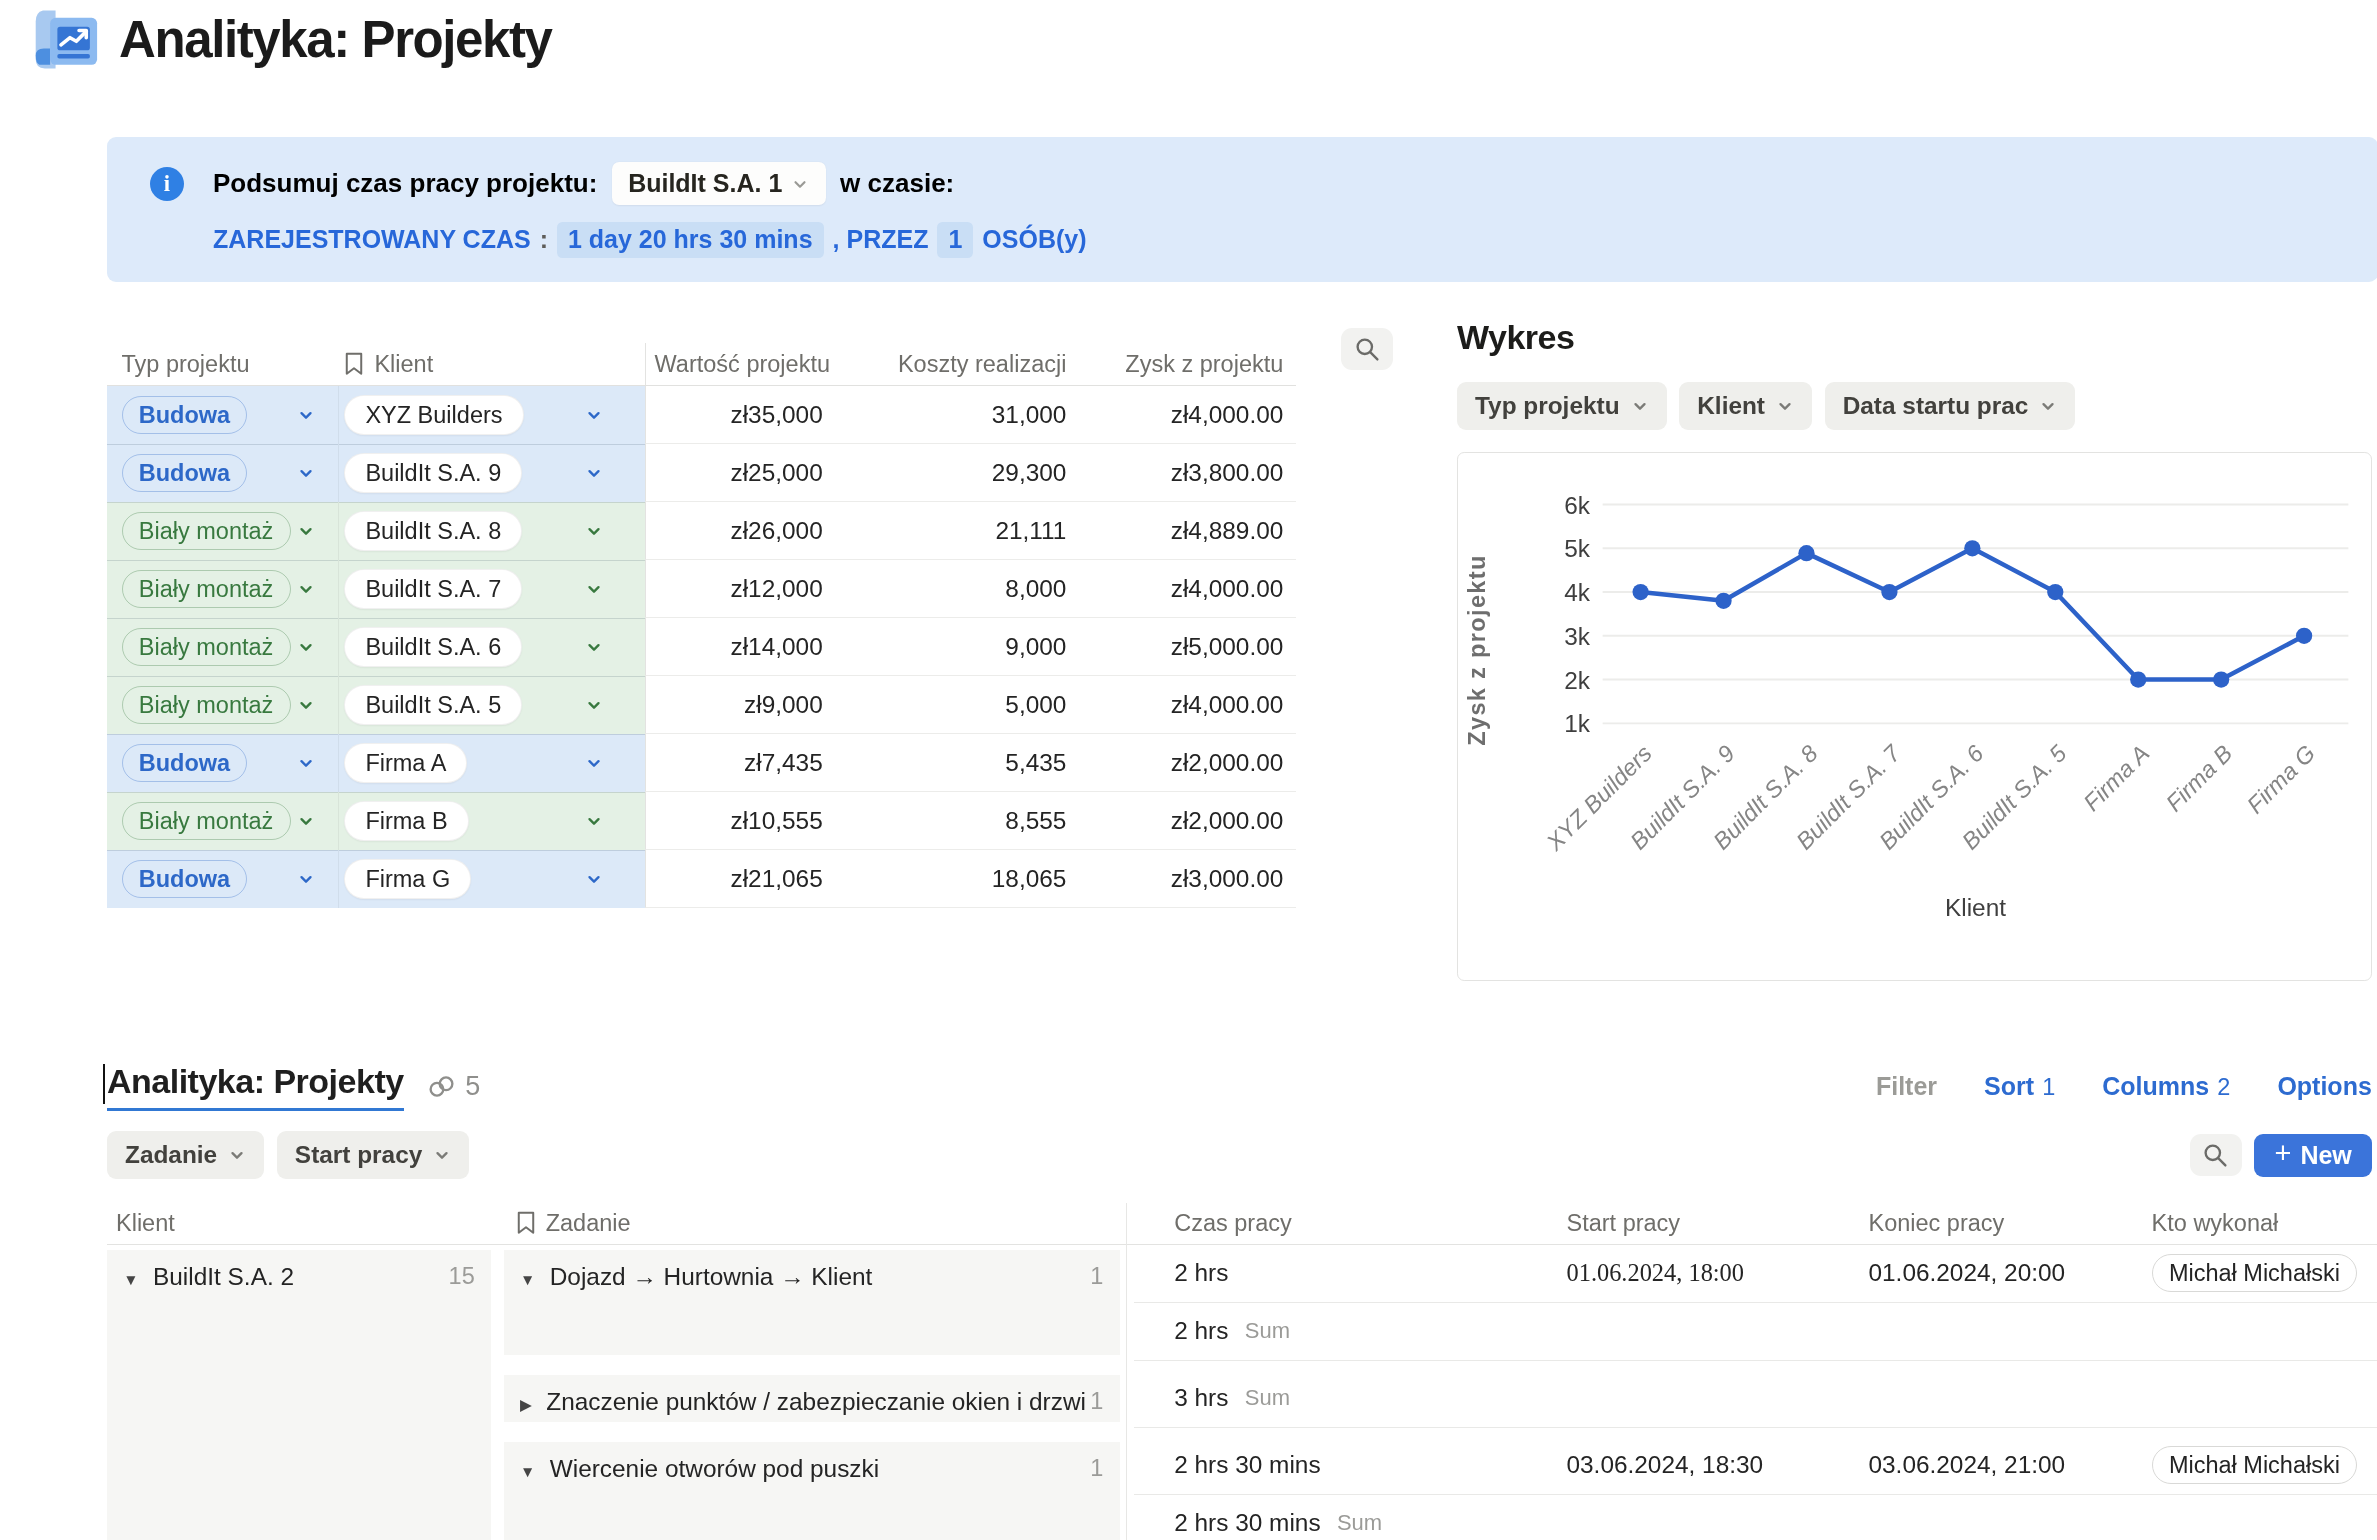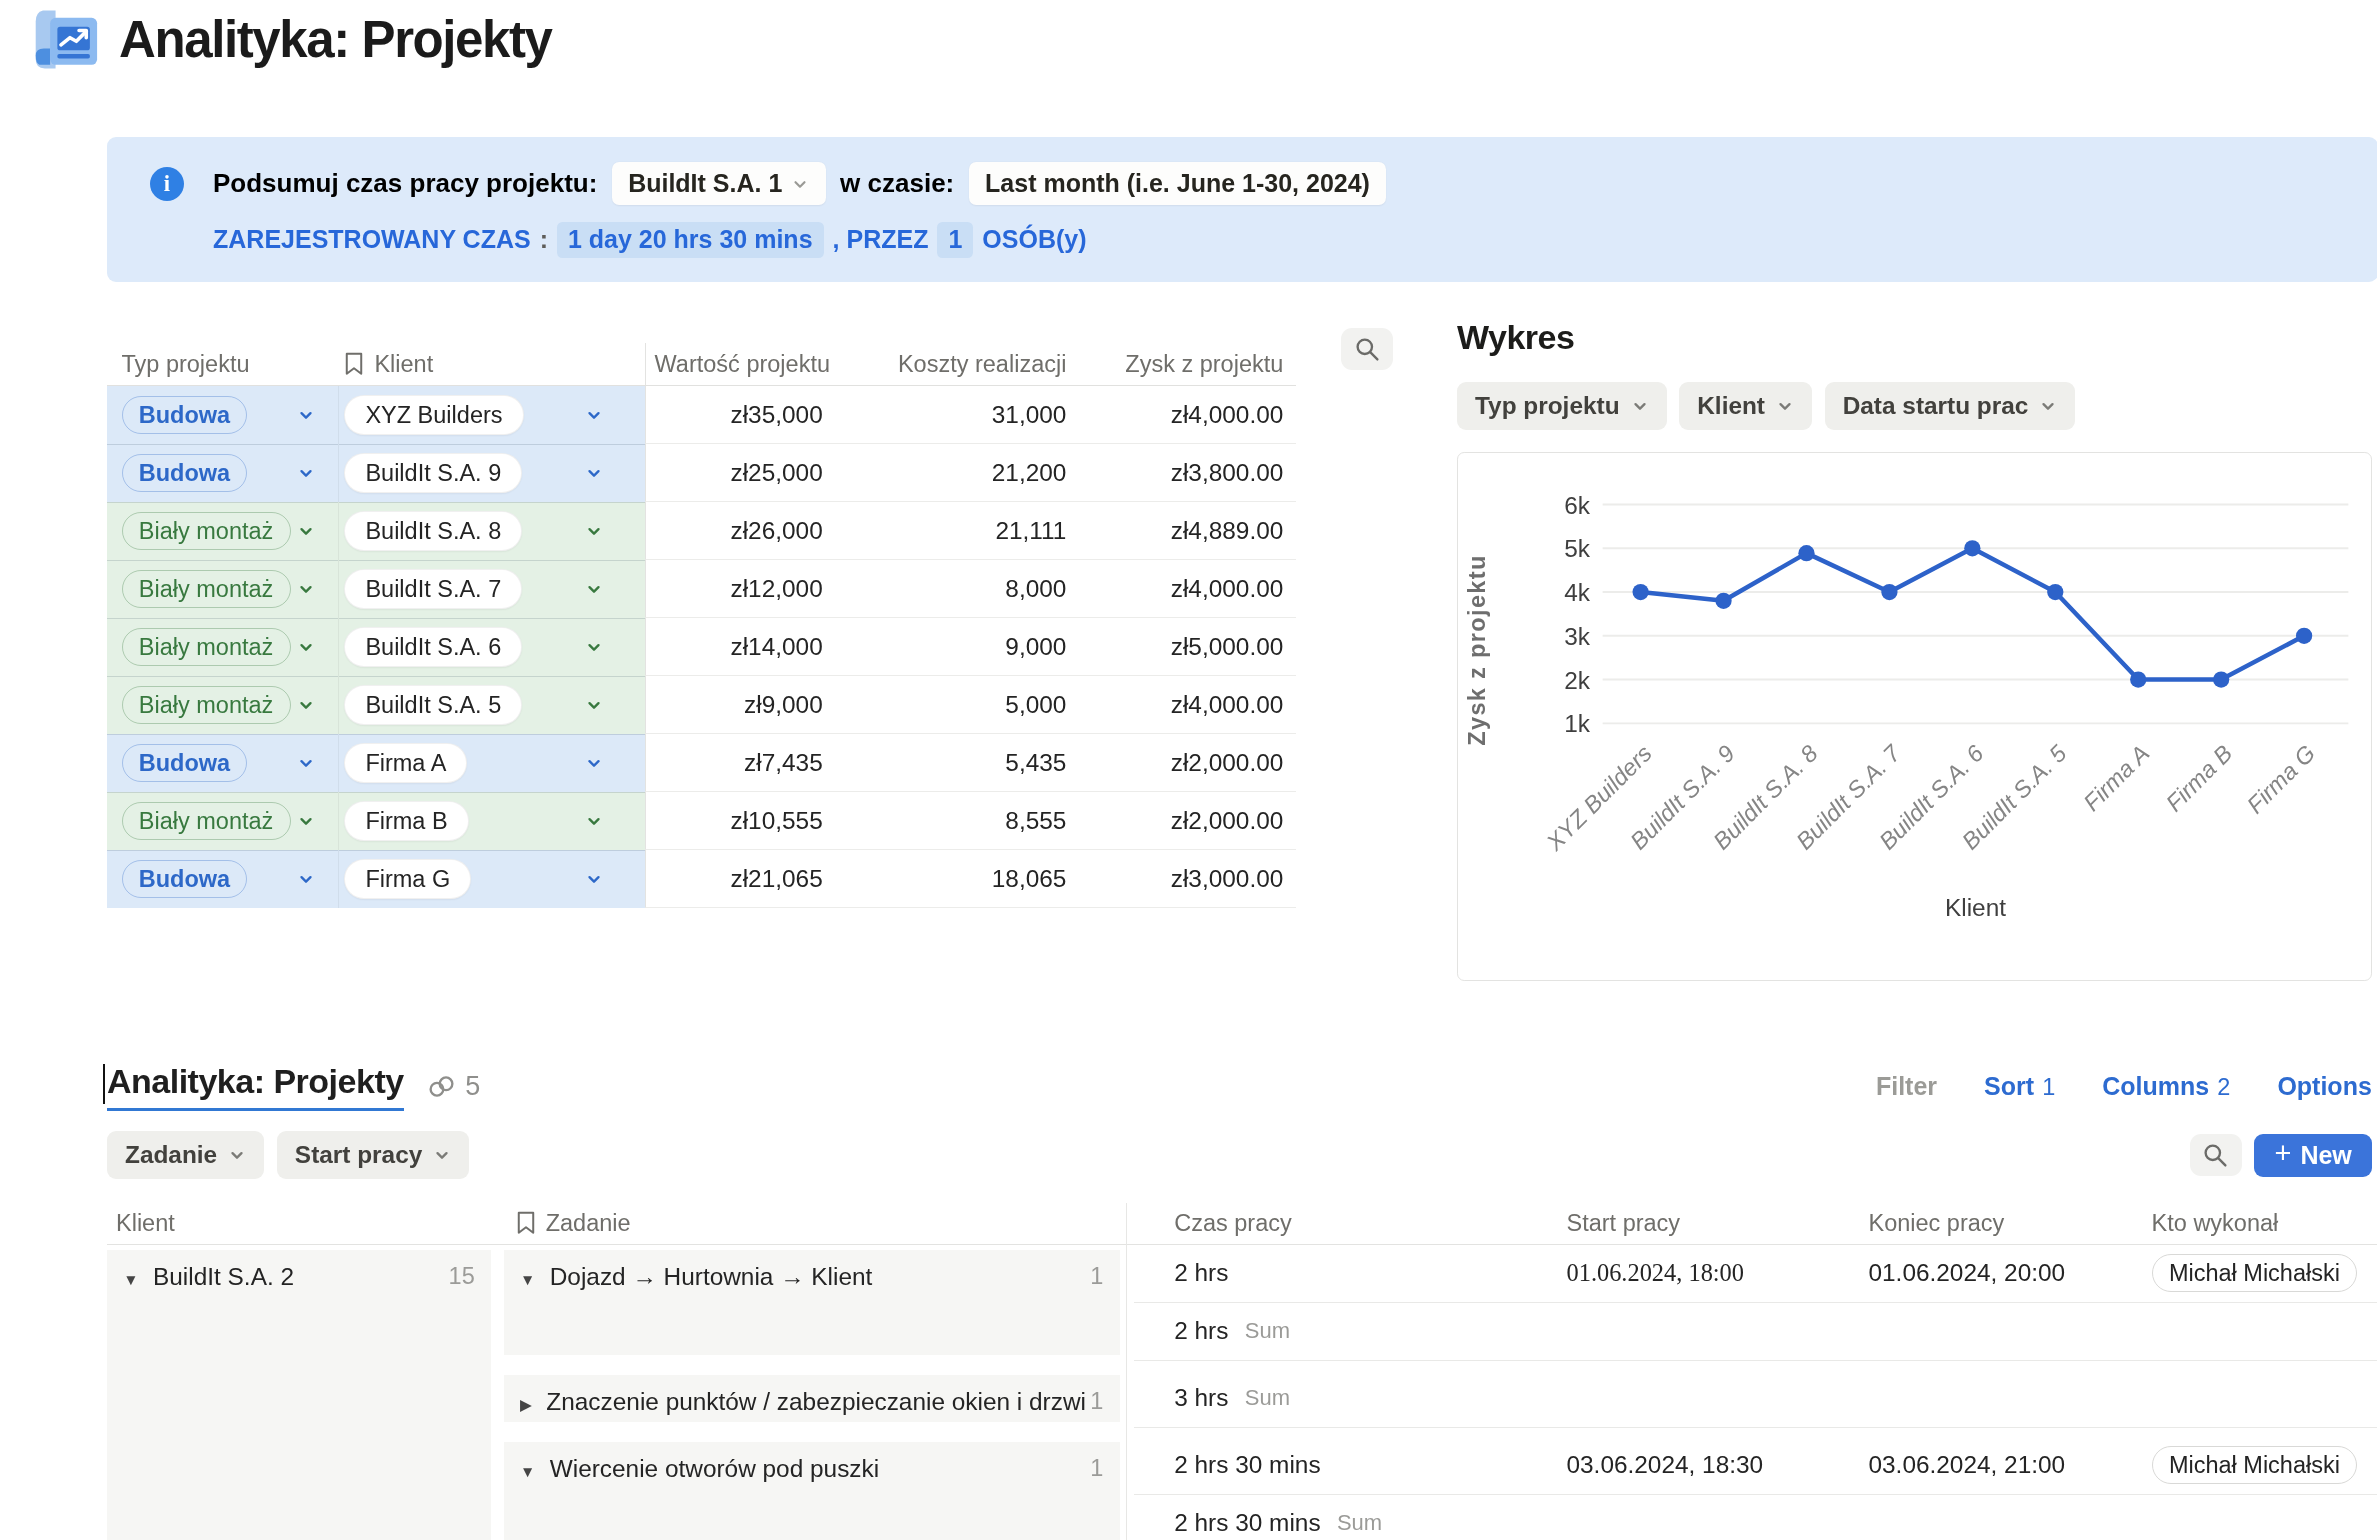--- a/index.html
+++ b/index.html
@@ -129,23 +129,20 @@
       <span class="callout-label">Podsumuj czas pracy projektu:</span>
       <span class="callout-pill">
         <span>BuildIt S.A. 1</span>
         <span class="chev">
             <svg width="18" height="18" viewBox="0 0 20 20">
               <path d="M5 8 l5 5 5-5" stroke="currentColor" stroke-width="2.4" fill="none" stroke-linecap="round" stroke-linejoin="round"></path>
             </svg>
           </span>
       </span>
       <span class="callout-label">w czasie:</span>
-      <span class="callout-pill">
-          <span>Last month (i.e. June 1-30, 2024)</span>
-        </span>
     </div>
     <div class="callout-row2">
       <span>ZAREJESTROWANY CZAS</span>
         <span class="colon">:</span>
       <span class="chip">1 day 20 hrs 30 mins</span>
       <span>, PRZEZ</span>
       <span class="chip">1</span>
       <span>OSÓB(y)</span>
     </div>
   </div>
@@ -197,21 +194,21 @@
             </div>
             <div class="fc c-client">
               <span class="client-pill">BuildIt S.A. 9</span>
               <span class="chev">
                 <svg width="18" height="18" viewBox="0 0 20 20">
                   <path d="M5 8 l5 5 5-5" stroke="currentColor" stroke-width="2.6" fill="none" stroke-linecap="round" stroke-linejoin="round"></path>
                 </svg>
               </span>
             </div>
             <div class="fc c-num c-value">zł25,000</div>
-            <div class="fc c-num c-costs">21,200</div>
+            <div class="fc c-num c-costs">29,300</div>
             <div class="fc c-num c-profit">zł3,800.00</div>
           </div>
           <div class="fin-row row-green">
             <div class="fc c-type">
               <span class="type-pill">Biały montaż</span>
               <span class="chev">
                 <svg width="18" height="18" viewBox="0 0 20 20">
                   <path d="M5 8 l5 5 5-5" stroke="currentColor" stroke-width="2.6" fill="none" stroke-linecap="round" stroke-linejoin="round"></path>
                 </svg>
               </span>

